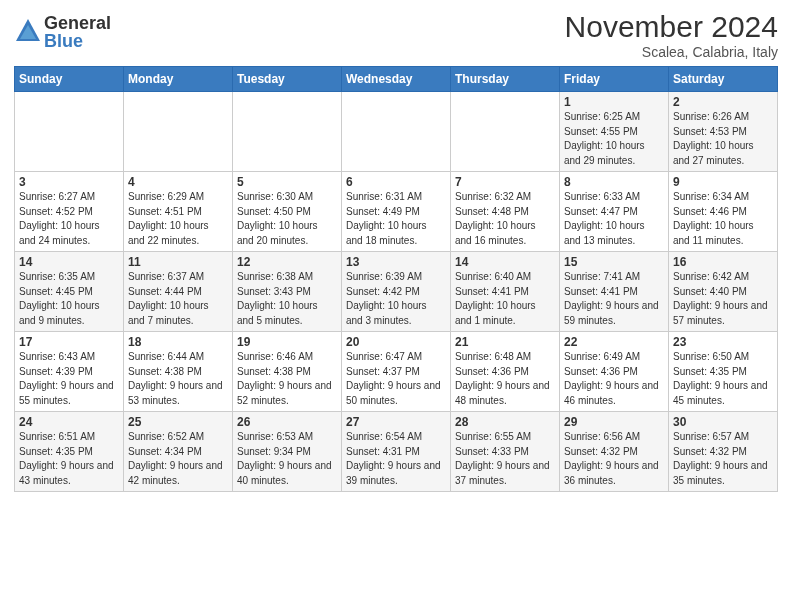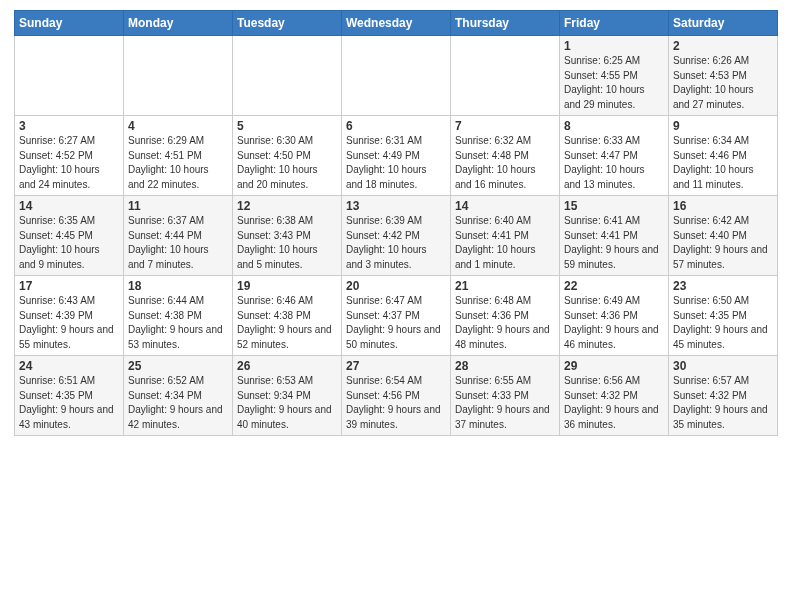--- a/index.html
+++ b/index.html
@@ -105,20 +105,36 @@
       color: #333;
     }
     .empty-cell {
       background: #fff !important;
     }
   </style>
 </head>
 <body>
 
 <div class="page">
+  <div class="header">
+    <div class="logo">
+      <svg class="logo-icon" viewBox="0 0 28 28" xmlns="http://www.w3.org/2000/svg">
+        <polygon points="14,2 26,24 2,24" fill="#3a7bbf"></polygon>
+        <polygon points="14,8 22,22 6,22" fill="#5a9fd4"></polygon>
+      </svg>
+      <div class="logo-text">
+        <span class="logo-general">General</span>
+        <span class="logo-blue">Blue</span>
+      </div>
+    </div>
+    <div class="title-block">
+      <div class="month-title">November 2024</div>
+      <div class="location">Scalea, Calabria, Italy</div>
+    </div>
+  </div>
 
   <table>
     <thead>
       <tr>
         <th>Sunday</th>
         <th>Monday</th>
         <th>Tuesday</th>
         <th>Wednesday</th>
         <th>Thursday</th>
         <th>Friday</th>
@@ -229,21 +245,21 @@
           </td>
           <td>
             <span class="day-num">14</span>
             <div class="day-info">Sunrise: 6:40 AM
 Sunset: 4:41 PM
 Daylight: 10 hours
 and 1 minute.</div>
           </td>
           <td>
             <span class="day-num">15</span>
-            <div class="day-info">Sunrise: 6:41 AM
+            <div class="day-info">Sunrise: 7:41 AM
 Sunset: 4:41 PM
 Daylight: 9 hours
 and 59 minutes.</div>
           </td>
           <td>
             <span class="day-num">16</span>
             <div class="day-info">Sunrise: 6:42 AM
 Sunset: 4:40 PM
 Daylight: 9 hours
 and 57 minutes.</div>
@@ -318,21 +334,21 @@
           <td>
             <span class="day-num">26</span>
             <div class="day-info">Sunrise: 6:53 AM
 Sunset: 9:34 PM
 Daylight: 9 hours
 and 40 minutes.</div>
           </td>
           <td>
             <span class="day-num">27</span>
             <div class="day-info">Sunrise: 6:54 AM
-Sunset: 4:56 PM
+Sunset: 4:31 PM
 Daylight: 9 hours
 and 39 minutes.</div>
           </td>
           <td>
             <span class="day-num">28</span>
             <div class="day-info">Sunrise: 6:55 AM
 Sunset: 4:33 PM
 Daylight: 9 hours
 and 37 minutes.</div>
           </td>

